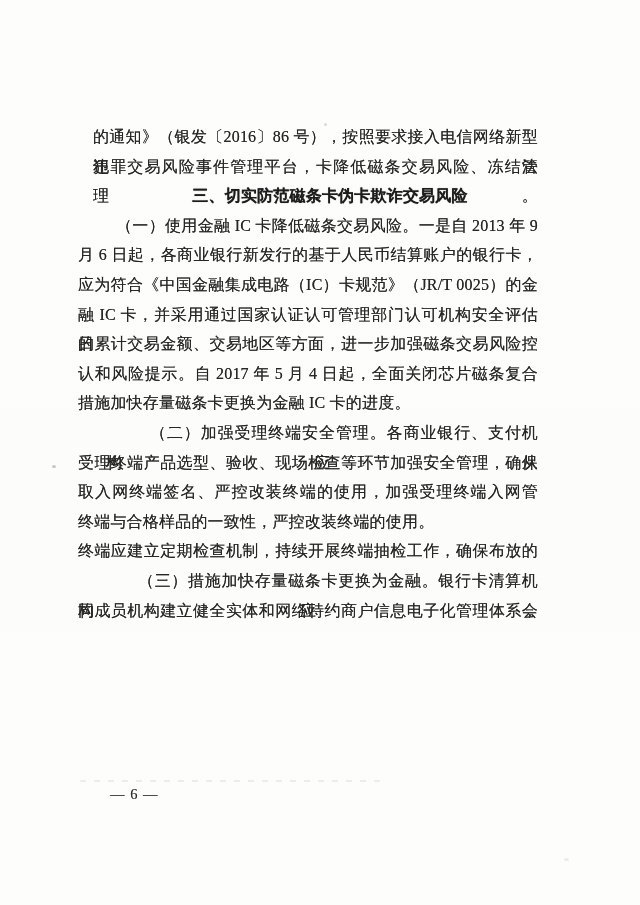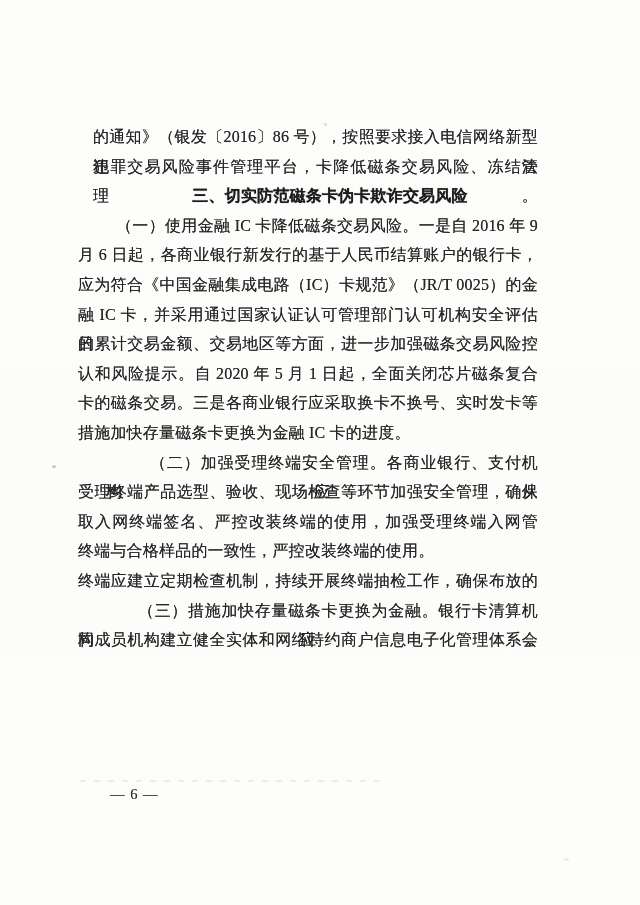--- a/index.html
+++ b/index.html
@@ -65,27 +65,26 @@
 </style>
 </head>
 <body>
 
 <div class="page">
 
   <div class="textblock">
     <div class="line fill shift">的通知》（银发〔2016〕86 号），按照要求接入电信网络新型违法</div>
     <div class="line fill shift">犯罪交易风险事件管理平台，卡降低磁条交易风险、冻结管理。</div>
     <div class="line heading">三、切实防范磁条卡伪卡欺诈交易风险</div>
-    <div class="line fill ind-38">（一）使用金融 IC 卡降低磁条交易风险。一是自 2016 年 9</div>
+    <div class="line fill ind-38">（一）使用金融 IC 卡降低磁条交易风险。一是自 2013 年 9</div>
     <div class="line fill">月 6 日起，各商业银行新发行的基于人民币结算账户的银行卡，</div>
     <div class="line fill">应为符合《中国金融集成电路（IC）卡规范》（JR/T 0025）的金</div>
     <div class="line fill">融 IC 卡，并采用通过国家认证认可管理部门认可机构安全评估的</div>
     <div class="line fill">日累计交易金额、交易地区等方面，进一步加强磁条交易风险控</div>
-    <div class="line fill">认和风险提示。自 2020 年 5 月 1 日起，全面关闭芯片磁条复合</div>
-    <div class="line fill">卡的磁条交易。三是各商业银行应采取换卡不换号、实时发卡等</div>
+    <div class="line fill">认和风险提示。自 2017 年 5 月 4 日起，全面关闭芯片磁条复合</div>
     <div class="line">措施加快存量磁条卡更换为金融 IC 卡的进度。</div>
     <div class="line fill ind-44">（二）加强受理终端安全管理。各商业银行、支付机构应从</div>
     <div class="line fill">受理终端产品选型、验收、现场检查等环节加强安全管理，确保</div>
     <div class="line fill">取入网终端签名、严控改装终端的使用，加强受理终端入网管</div>
     <div class="line">终端与合格样品的一致性，严控改装终端的使用。</div>
     <div class="line fill">终端应建立定期检查机制，持续开展终端抽检工作，确保布放的</div>
     <div class="line fill ind-60">（三）措施加快存量磁条卡更换为金融。银行卡清算机构应会</div>
     <div class="line fill">同成员机构建立健全实体和网络特约商户信息电子化管理体系，</div>
   </div>
 

